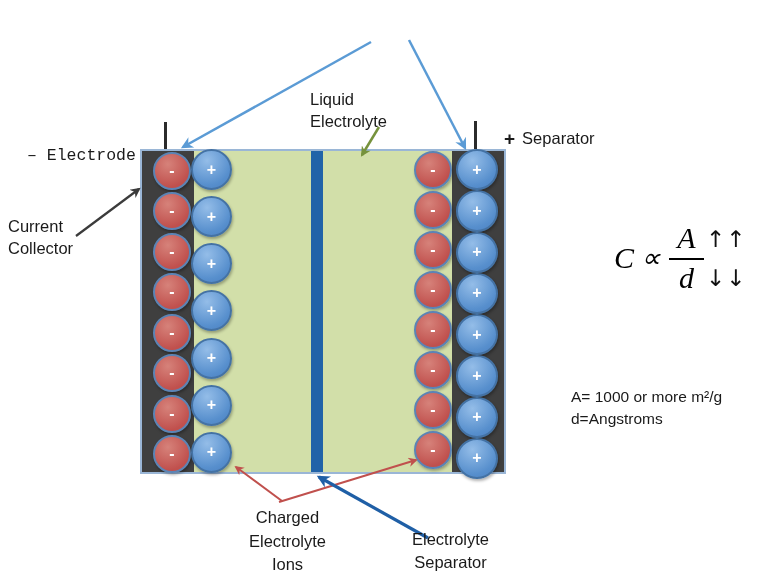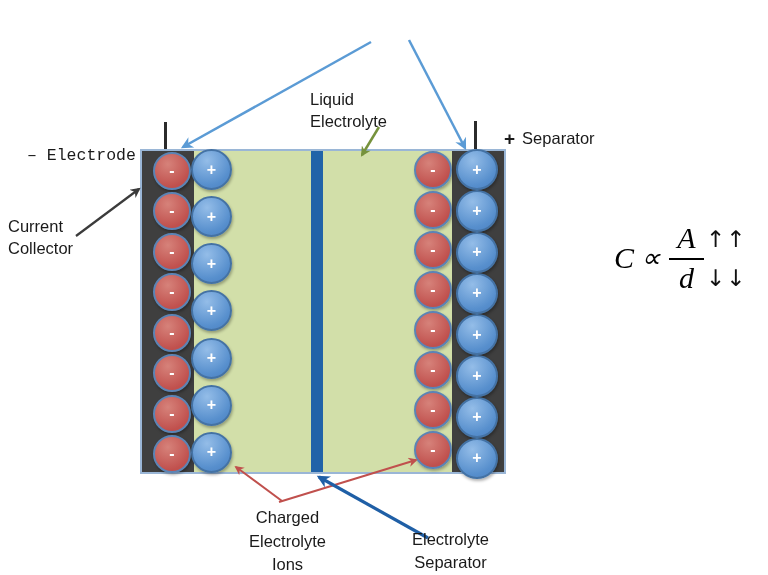--- a/index.html
+++ b/index.html
@@ -163,20 +163,24 @@
     <span class="f-lhs">C</span>
     <span class="f-rel">∝</span>
     <span class="frac">
       <span class="f-num">A</span>
       <span class="f-arr f-up">↑↑</span>
       <span class="f-den">d</span>
       <span class="f-arr f-down">↓↓</span>
     </span>
   </div>
 
+  <div class="notes">
+    <div>A= 1000 or more m²/g</div>
+    <div>d=Angstroms</div>
+  </div>
 
   <div class="lbl lbl-ions">Charged
 Electrolyte
 Ions</div>
   <div class="lbl lbl-sep">Electrolyte
 Separator</div>
 
 </div>
 
 </body></html>

